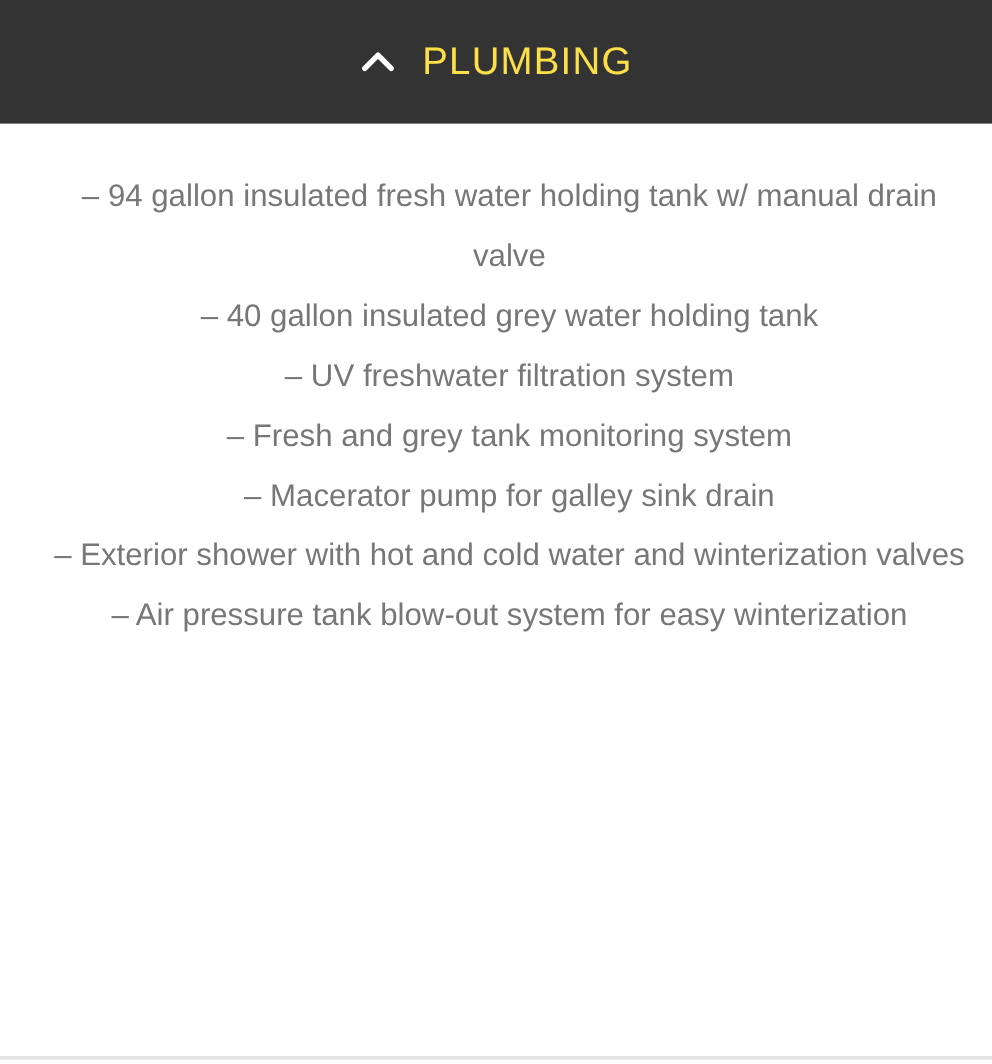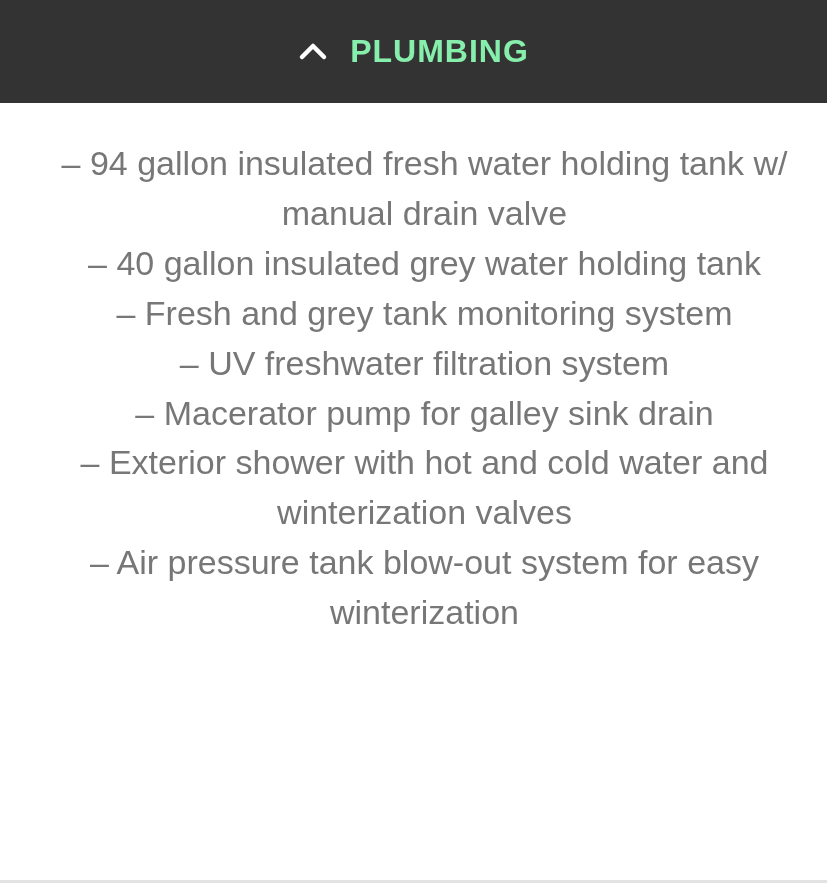--- a/index.html
+++ b/index.html
@@ -4,42 +4,42 @@
 <style>
   html, body { margin:0; padding:0; background:#ffffff; }
   body { width:827px; height:887px; position:relative; overflow:hidden; font-family:"Liberation Sans", "DejaVu Sans", sans-serif; }
   .accordion-header {
     position:absolute; left:0; top:0; width:827px; height:103px;
     background:#333333; display:flex; align-items:center; justify-content:center;
     cursor:pointer;
   }
   .accordion-header .chev { width:30px; height:22px; margin-right:22px; margin-top:-4px; }
   .accordion-header .title {
-    color:#86efac; font-size:32px; letter-spacing:1px; font-weight:bold;
+    color:#fde047; font-size:32px; letter-spacing:1px; font-weight:normal;
   }
   .content {
     position:absolute; left:0; top:139px; width:827px;
-    text-align:center; color:#777777; font-size:34px; line-height:49.9px;
+    text-align:center; color:#777777; font-size:26px; line-height:49.9px;
   }
   .content .item { display:block; padding:0 18px 0 40px; }
   .divider { position:absolute; left:0; top:880px; width:827px; height:3px; background:#e3e3e3; }
 </style>
 </head>
 <body>
 
 <div class="accordion-header">
   <svg class="chev" viewBox="0 0 30 22">
     <polyline points="4,18 15,7 26,18" fill="none" stroke="#ffffff" stroke-width="4.5" stroke-linecap="round" stroke-linejoin="round"></polyline>
   </svg>
   <span class="title">PLUMBING</span>
 </div>
 
 <div class="content">
   <span class="item">– 94 gallon insulated fresh water holding tank w/ manual drain valve</span>
   <span class="item">– 40 gallon insulated grey water holding tank</span>
+  <span class="item">– UV freshwater filtration system</span>
   <span class="item">– Fresh and grey tank monitoring system</span>
-  <span class="item">– UV freshwater filtration system</span>
   <span class="item">– Macerator pump for galley sink drain</span>
   <span class="item">– Exterior shower with hot and cold water and winterization valves</span>
   <span class="item">– Air pressure tank blow-out system for easy winterization</span>
 </div>
 
 <div class="divider"></div>
 
 </body></html>

